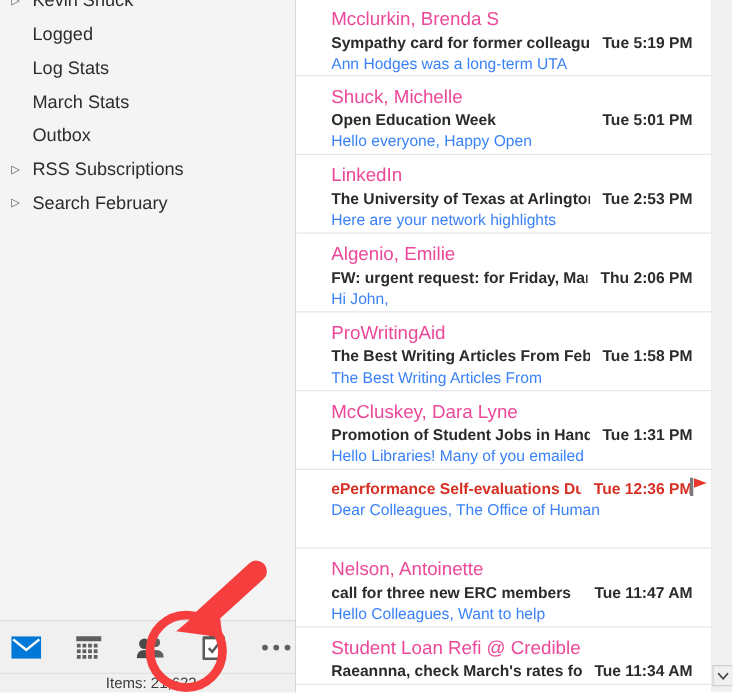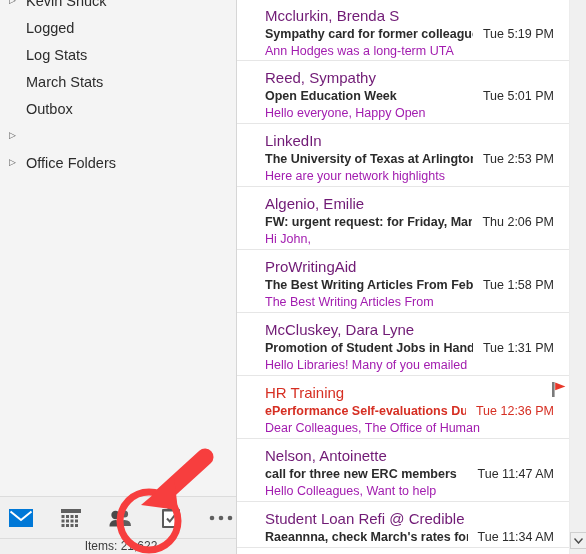--- a/index.html
+++ b/index.html
@@ -93,21 +93,21 @@
   }
   .mail-item.partial-top {
     height: 62px;
     padding-top: 6px;
     border-top: 1px solid #e6e6e6;
     margin-top: -1px;
   }
   .mail-item.last-partial { height: 46px; overflow: hidden; }
   .m-sender {
     font-size: 15px;
-    color: #701a75;
+    color: #ec4899;
     line-height: 19px;
     white-space: nowrap;
     overflow: hidden;
     margin-bottom: 1px;
   }
   .m-mid { display: flex; align-items: baseline; }
   .m-subject {
     font-size: 12.5px;
     font-weight: bold;
     color: #2b2b2b;
@@ -118,24 +118,25 @@
     max-width: 210px;
     text-overflow: clip;
   }
   .m-time {
     font-size: 12.5px;
     color: #2b2b2b;
     white-space: nowrap;
     margin-left: auto;
     padding-left: 10px;
     padding-right: 20px;
+    font-weight: bold;
   }
   .m-preview {
     font-size: 12.5px;
-    color: #a21caf;
+    color: #3b82f6;
     line-height: 17px;
     white-space: nowrap;
     overflow: hidden;
   }
   .mail-item.unread-red .m-sender,
   .mail-item.unread-red .m-subject,
   .mail-item.unread-red .m-time { color: #d62f23; }
   .flag {
     position: absolute;
     right: 20px; top: 6px;
@@ -197,26 +198,27 @@
           <span class="folder-label">March Stats</span>
         </div>
 
         <div class="folder-item">
           <span class="tri blank">▷</span>
           <span class="folder-label">Outbox</span>
         </div>
 
         <div class="folder-item">
           <span class="tri">▷</span>
+          <span class="folder-label">RSS Subscriptions</span>
         </div>
 
 
         <div class="folder-item">
           <span class="tri">▷</span>
-          <span class="folder-label">Office Folders</span>
+          <span class="folder-label">Search February</span>
         </div>
 
       </div>
 
       <div class="navbar">
 
         <div class="nav-btn">
           <svg width="24" height="18" viewBox="0 0 24 18">
             <rect x="0" y="0" width="24" height="18" fill="#0078d7"></rect>
             <path d="M1.5 2.5 L12 11 L22.5 2.5" fill="none" stroke="#ffffff" stroke-width="2"></path>
@@ -281,21 +283,21 @@
       <div class="mail-item partial-top">
         <div class="m-sender">Mcclurkin, Brenda S</div>
         <div class="m-mid">
           <span class="m-subject">Sympathy card for former colleague A…</span>
           <span class="m-time">Tue 5:19 PM</span>
         </div>
         <div class="m-preview">Ann Hodges was a long-term UTA</div>
       </div>
 
       <div class="mail-item">
-        <div class="m-sender">Reed, Sympathy</div>
+        <div class="m-sender">Shuck, Michelle</div>
         <div class="m-mid">
           <span class="m-subject">Open Education Week</span>
           <span class="m-time">Tue 5:01 PM</span>
         </div>
         <div class="m-preview">Hello everyone,  Happy Open</div>
       </div>
 
       <div class="mail-item">
         <div class="m-sender">LinkedIn</div>
         <div class="m-mid">
@@ -330,21 +332,20 @@
           <span class="m-time">Tue 1:31 PM</span>
         </div>
         <div class="m-preview">Hello Libraries!  Many of you emailed</div>
       </div>
 
       <div class="mail-item unread-red">
         <svg class="flag" viewBox="0 0 14 15">
           <rect x="0" y="0" width="2.6" height="15" fill="#7a7a7a"></rect>
           <path d="M3.2 0.6 L13.4 4.4 L3.2 8.2 Z" fill="#e8382a"></path>
         </svg>
-        <div class="m-sender">HR Training</div>
         <div class="m-mid">
           <span class="m-subject">ePerformance Self-evaluations Due M…</span>
           <span class="m-time">Tue 12:36 PM</span>
         </div>
         <div class="m-preview">Dear Colleagues,  The Office of Human</div>
       </div>
 
       <div class="mail-item">
         <div class="m-sender">Nelson, Antoinette</div>
         <div class="m-mid">

